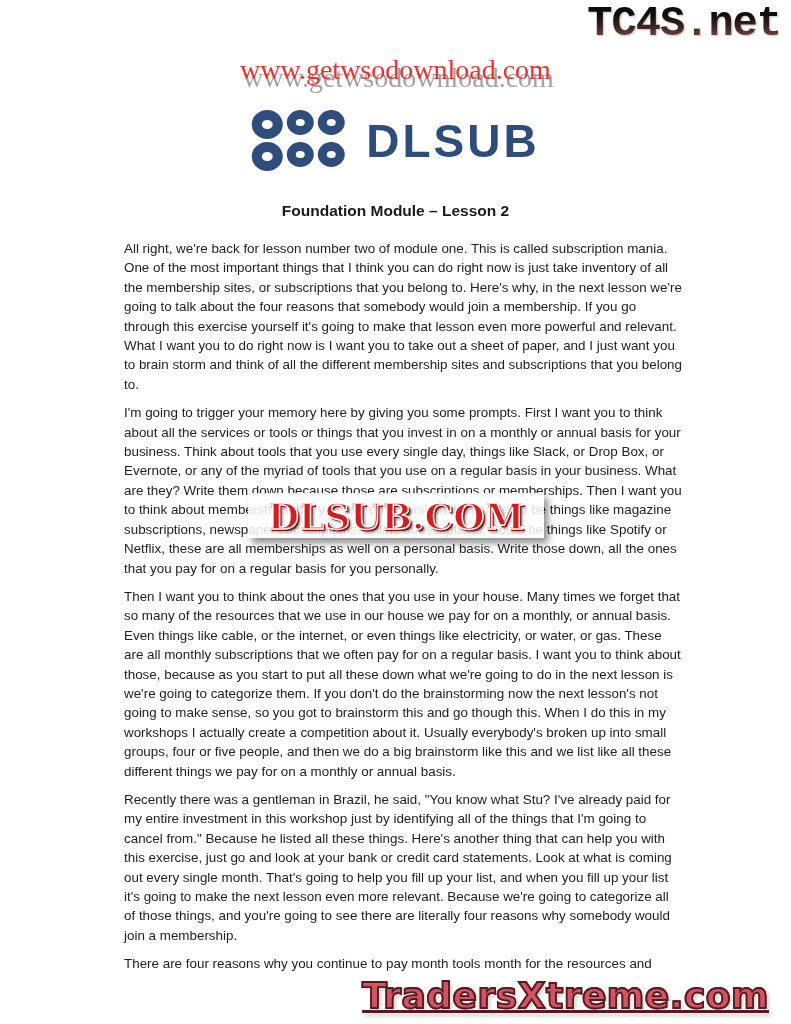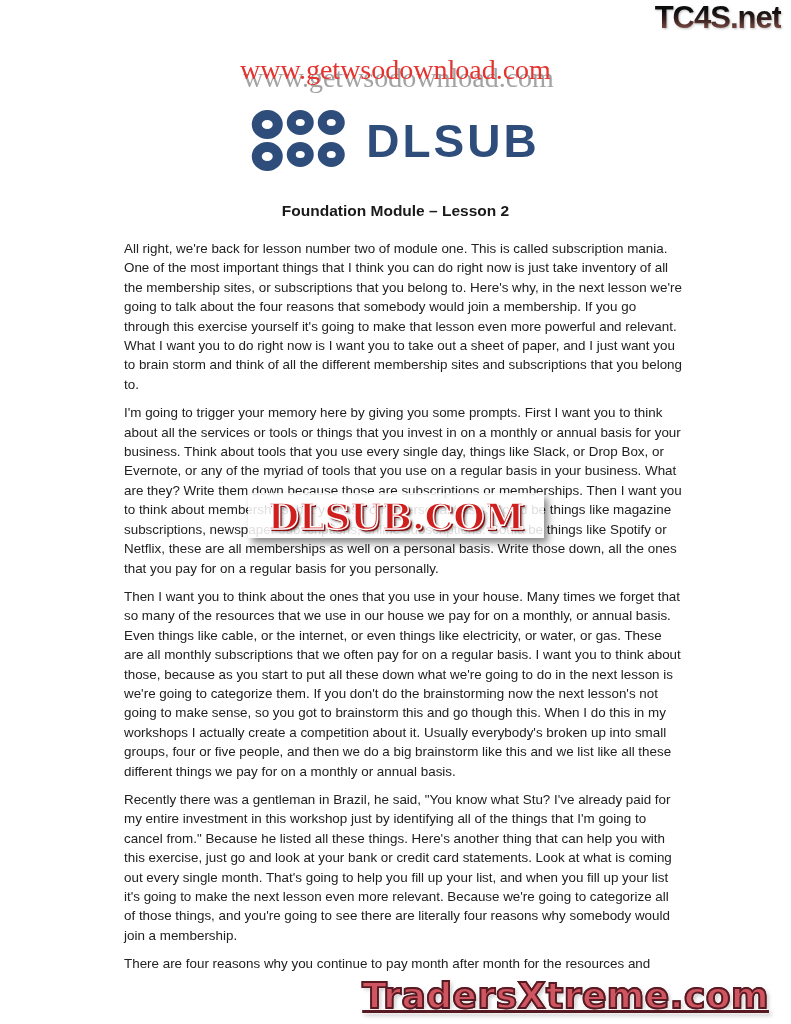--- a/index.html
+++ b/index.html
@@ -7,25 +7,25 @@
     position:relative;
     width:791px;height:1024px;
     margin:0 auto;
     background:#ffffff;
     font-family:"Liberation Sans", sans-serif;
     overflow:hidden;
   }
   
   .tc4s{
     position:absolute;top:0px;right:10px;
-    font-size:31px;font-weight:bold;letter-spacing:-1px;
+    font-size:42px;font-weight:bold;letter-spacing:-1px;
     background:linear-gradient(180deg,#0d0d0d 30%,#3a2320 55%,#8a524c 85%);
     -webkit-background-clip:text;background-clip:text;color:transparent;
     filter:drop-shadow(1px 1px 1px rgba(0,0,0,0.25));
-    font-family:Liberation Sans, sans-serif;
+    font-family:Liberation Mono, monospace;
   }
   
   .getwso-wrap{position:absolute;top:0;left:0;width:100%;height:110px;pointer-events:none;font-family:Liberation Serif, serif;}
   .getwso{position:absolute;width:100%;text-align:center;font-size:28px;font-weight:400;}
   .getwso.echo{top:62px;color:#a3a3a3;left:3px;}
   .getwso.main{top:54px;color:#e53430;}
   
   .tribe{
     position:absolute;top:110px;left:50%;transform:translateX(-50%);
     display:flex;align-items:center;
@@ -104,21 +104,21 @@
     <div class="tribe-text">DLSUB</div>
   </div>
 
   <div class="heading">Foundation Module – Lesson 2</div>
 
   <div class="body-text">
     <p>All right, we're back for lesson number two of module one. This is called subscription mania. One of the most important things that I think you can do right now is just take inventory of all the membership sites, or subscriptions that you belong to. Here's why, in the next lesson we're going to talk about the four reasons that somebody would join a membership. If you go through this exercise yourself it's going to make that lesson even more powerful and relevant. What I want you to do right now is I want you to take out a sheet of paper, and I just want you to brain storm and think of all the different membership sites and subscriptions that you belong to.</p>
     <p>I'm going to trigger your memory here by giving you some prompts. First I want you to think about all the services or tools or things that you invest in on a monthly or annual basis for your business. Think about tools that you use every single day, things like Slack, or Drop Box, or Evernote, or any of the myriad of tools that you use on a regular basis in your business. What are they? Write them down because those are subscriptions or memberships. Then I want you to think about memberships that you use on a personal basis. Could be things like magazine subscriptions, newspaper subscriptions, online subscriptions. Could be things like Spotify or Netflix, these are all memberships as well on a personal basis. Write those down, all the ones that you pay for on a regular basis for you personally.</p>
     <p>Then I want you to think about the ones that you use in your house. Many times we forget that so many of the resources that we use in our house we pay for on a monthly, or annual basis. Even things like cable, or the internet, or even things like electricity, or water, or gas. These are all monthly subscriptions that we often pay for on a regular basis. I want you to think about those, because as you start to put all these down what we're going to do in the next lesson is we're going to categorize them. If you don't do the brainstorming now the next lesson's not going to make sense, so you got to brainstorm this and go though this. When I do this in my workshops I actually create a competition about it. Usually everybody's broken up into small groups, four or five people, and then we do a big brainstorm like this and we list like all these different things we pay for on a monthly or annual basis.</p>
     <p>Recently there was a gentleman in Brazil, he said, "You know what Stu? I've already paid for my entire investment in this workshop just by identifying all of the things that I'm going to cancel from." Because he listed all these things. Here's another thing that can help you with this exercise, just go and look at your bank or credit card statements. Look at what is coming out every single month. That's going to help you fill up your list, and when you fill up your list it's going to make the next lesson even more relevant. Because we're going to categorize all of those things, and you're going to see there are literally four reasons why somebody would join a membership.</p>
-    <p>There are four reasons why you continue to pay month after month for the resources and</p>
+    <p>There are four reasons why you continue to pay month tools month for the resources and</p>
   </div>
 
   <div class="dlsub">
     <span class="dlsub-text">DLSUB.COM</span>
   </div>
 
   <div class="tradersx">TradersXtreme.com</div>
 
 </div>
 

